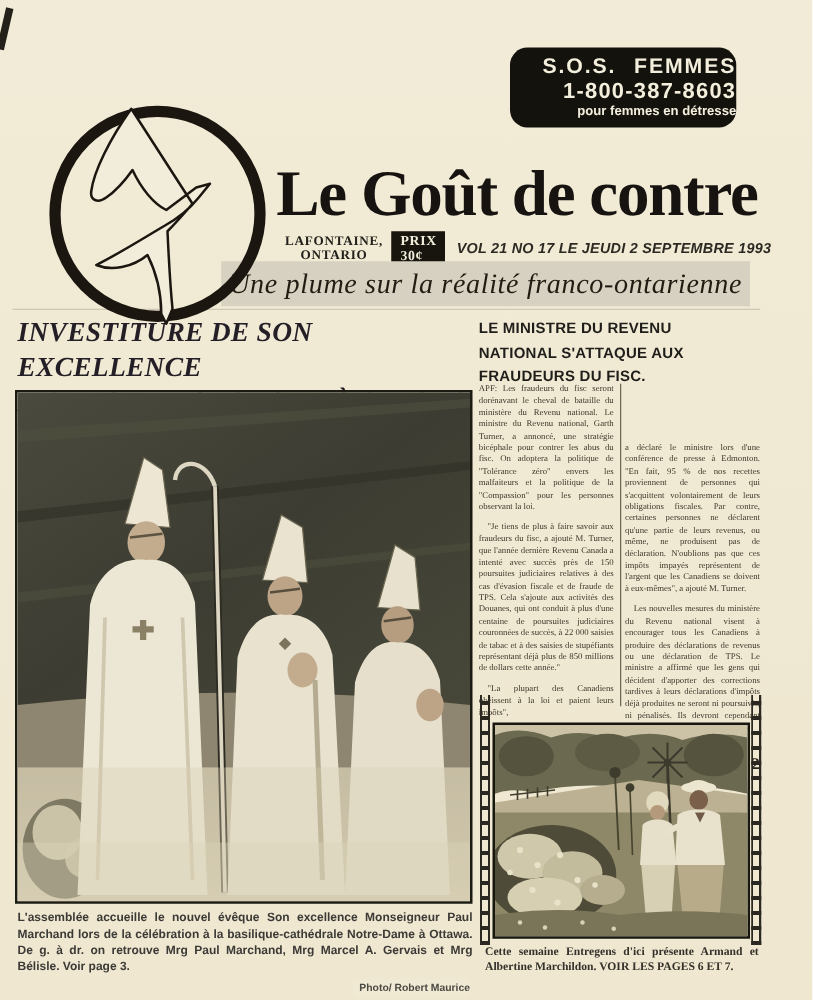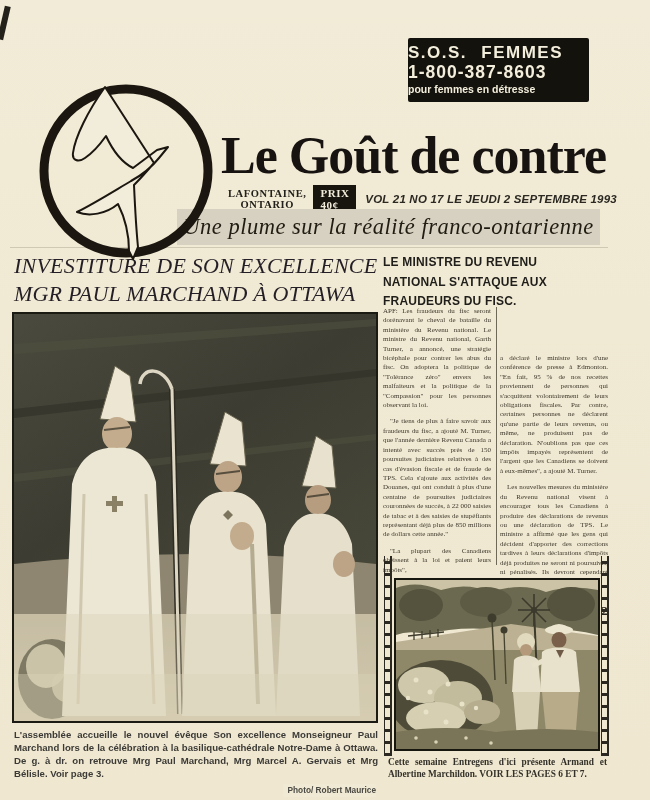--- a/index.html
+++ b/index.html
@@ -9,21 +9,21 @@
     position:relative; width:650px; height:800px;
     background:linear-gradient(180deg,#f2ebd7 0%,#f0e9d3 40%,#efe7d0 100%);
     overflow:hidden;
   }
 
   
   .corner-mark{position:absolute;left:1px;top:6px;width:6px;height:34px;background:#23211a;transform:rotate(13deg);}
 
   
   .sos{position:absolute;left:408px;top:38px;width:181px;height:64px;background:#14120c;color:#f4efdd;
-       text-align:left;font-family:"Liberation Sans",sans-serif;border-radius:2px;padding-top:5px;}
+       text-align:right;font-family:"Liberation Sans",sans-serif;border-radius:14px;padding-top:5px;}
   .sos-l1{font-size:17px;font-weight:bold;letter-spacing:1.5px;word-spacing:8px;}
   .sos-l2{font-size:17.5px;font-weight:bold;letter-spacing:1px;margin-top:-1px;}
   .sos-l3{font-size:10.5px;font-weight:bold;margin-top:0px;}
 
   
   .header-rule{position:absolute;left:10px;top:247px;width:598px;height:1px;background:#cfc8b2;}
 
   
   .banner{position:absolute;left:177px;top:209px;width:423px;height:36px;background:#d6d1c0;
           display:flex;align-items:center;justify-content:center;z-index:1;}
@@ -35,21 +35,21 @@
   
   .mast-title{position:absolute;left:221px;top:126px;width:380px;font-size:52px;font-weight:bold;
               color:#171310;letter-spacing:-1px;white-space:nowrap;}
   .info-line{position:absolute;left:228px;top:190px;width:380px;height:17px;display:flex;align-items:center;}
   .info-loc{font-size:10.5px;font-weight:bold;letter-spacing:0.6px;color:#22201a;text-align:center;}
   .price-box{background:#17150e;color:#f2ecda;font-size:11px;font-weight:bold;padding:2px 7px;margin-left:7px;letter-spacing:0.5px;}
   .info-vol{font-family:"Liberation Sans",sans-serif;font-style:italic;font-weight:bold;font-size:11.5px;
             color:#2b2922;margin-left:9px;letter-spacing:0.2px;white-space:nowrap;}
 
   
-  .left-headline{position:absolute;left:14px;top:252px;width:366px;font-style:italic;font-weight:normal;
+  .left-headline{position:absolute;left:14px;top:252px;width:366px;font-style:italic;font-weight:bold;
                  font-size:22px;line-height:28px;color:#241f26;letter-spacing:0.2px;}
   .left-photo{position:absolute;left:12px;top:312px;width:366px;height:411px;border:2px solid #1b1a13;}
   .left-caption{position:absolute;left:14px;top:728px;width:364px;font-family:"Liberation Sans",sans-serif;
                 font-weight:bold;font-size:9.6px;line-height:13px;color:#3b3a36;text-align:justify;}
   .photo-credit{position:absolute;right:2px;top:56px;font-family:"Liberation Sans",sans-serif;
                 font-weight:bold;font-size:8.3px;color:#4a4942;background:#f0e9d3;padding-left:4px;}
 
   
   .right-headline{position:absolute;left:383px;top:253px;width:226px;font-family:"Liberation Sans",sans-serif;
                   font-weight:bold;font-size:12px;line-height:19.5px;color:#1f1e1a;letter-spacing:0.2px;}
@@ -104,21 +104,21 @@
          C 59 142, 76 139, 88 129
          C 95 143, 99 158, 99 176
          L 103 184 L 108 172
          C 106 152, 105 132, 104 110
          C 111 103, 118 95, 124 88 Z" fill="#f2ecda" stroke="#1b1710" stroke-width="2" stroke-linejoin="round"></path>
   </svg>
 
   <div class="mast-title">Le Goût de contre</div>
   <div class="info-line">
     <span class="info-loc">LAFONTAINE, ONTARIO</span>
-    <span class="price-box">PRIX 40¢</span>
+    <span class="price-box">PRIX 30¢</span>
     <span class="info-vol">VOL 21 NO 17 LE JEUDI 2 SEPTEMBRE 1993</span>
   </div>
 
   <div class="left-headline">
     <div>INVESTITURE DE SON EXCELLENCE</div>
     <div>MGR PAUL MARCHAND À OTTAWA</div>
   </div>
 
   <div class="left-photo">
     <svg width="362" height="407" viewBox="0 0 362 407" preserveAspectRatio="none">

